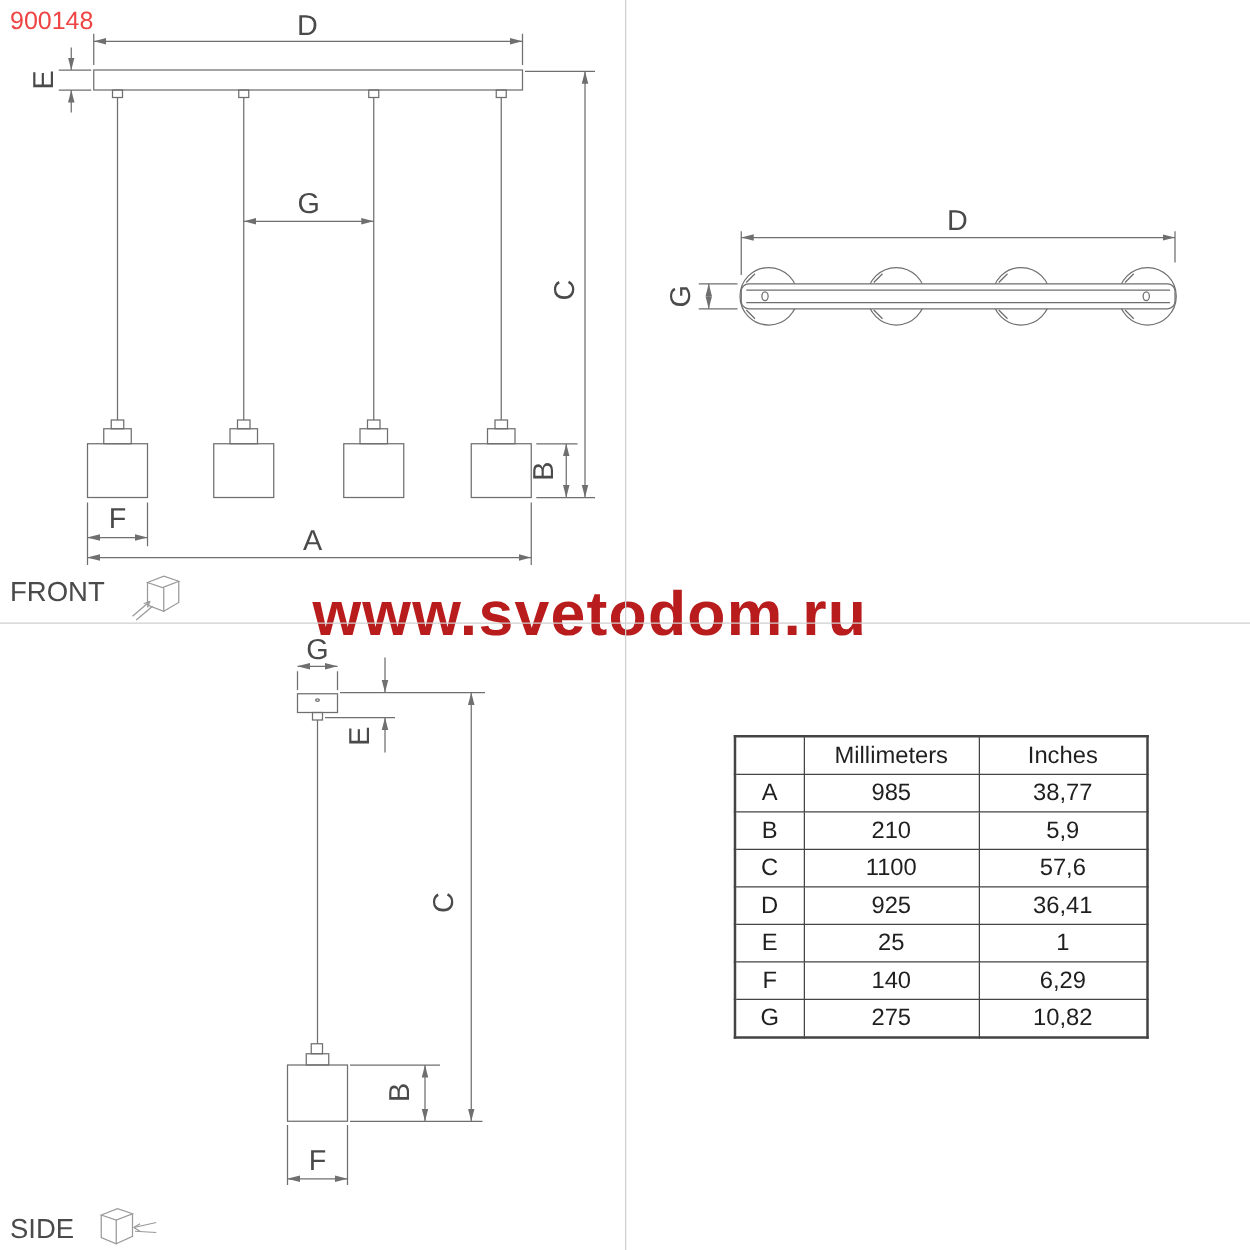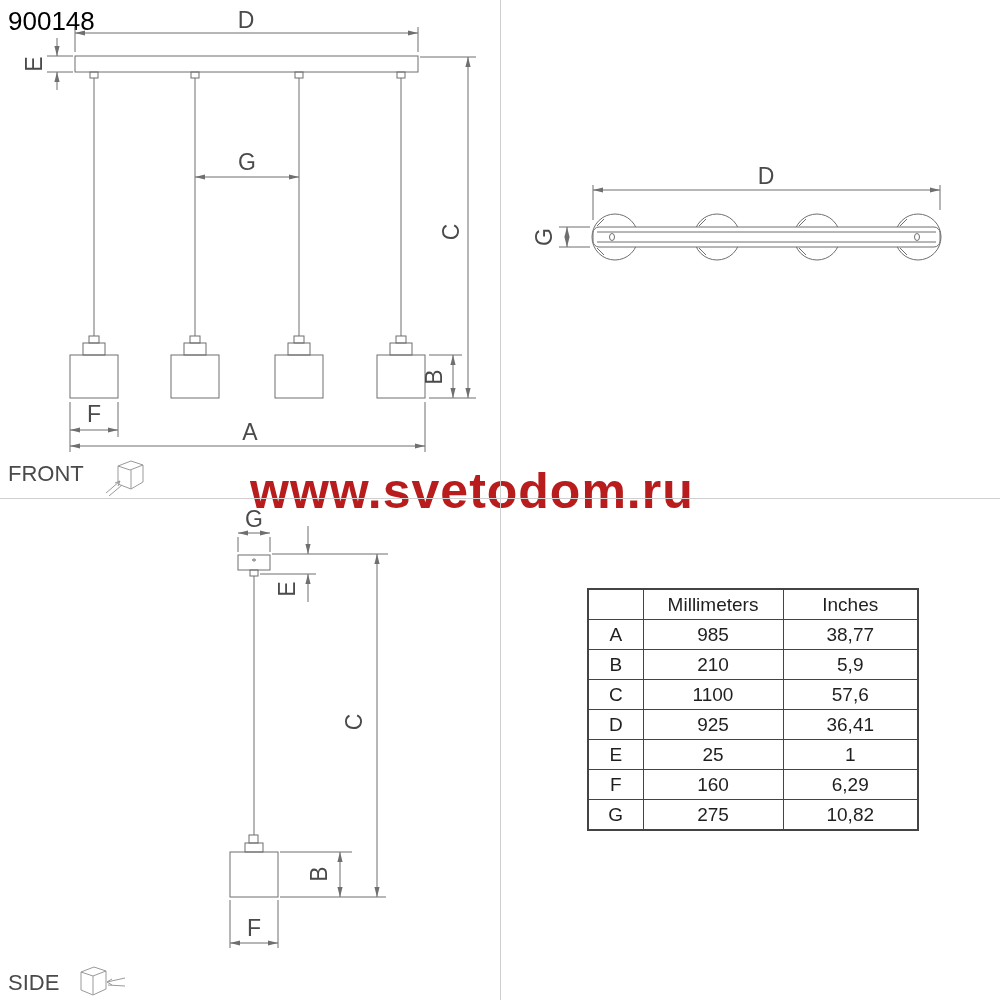--- a/index.html
+++ b/index.html
@@ -6,21 +6,21 @@
   .canvas{
     position:relative;width:1000px;height:1000px;background:#ffffff;
     font-family:"Liberation Sans",sans-serif;overflow:hidden;
   }
   .divider-v{position:absolute;left:500px;top:0;width:1px;height:1000px;background:#cfcfcf;z-index:2;}
   .divider-h{position:absolute;left:0;top:498px;width:1000px;height:1px;background:#cfcfcf;z-index:2;}
   .watermark{
     position:absolute;left:250px;top:462px;z-index:1;
     font-size:50px;font-weight:bold;letter-spacing:1px;color:#b91c1c;white-space:nowrap;
   }
-  .product-code{position:absolute;left:8px;top:6px;font-size:26px;color:#000000;z-index:3;}
+  .product-code{position:absolute;left:8px;top:6px;font-size:20px;color:#ef4444;z-index:3;}
   .view-label{position:absolute;z-index:3;display:flex;align-items:flex-start;gap:20px;color:#4a4a4a;font-size:22px;}
   .view-label .txt{line-height:1;padding-top:8px;}
   .view-svg{position:absolute;z-index:3;}
   svg text{fill:#4a4a4a;font-family:"Liberation Sans",sans-serif;font-size:23px;}
   .dim-table{
     position:absolute;left:587px;top:588px;z-index:4;background:#fff;
     border-collapse:collapse;font-size:19px;color:#1f1f1f;
   }
   .dim-table th,.dim-table td{
     border:1px solid #444444;height:29px;text-align:center;font-weight:normal;
@@ -209,21 +209,21 @@
       <td>925</td>
       <td>36,41</td>
     </tr>
     <tr>
       <td>E</td>
       <td>25</td>
       <td>1</td>
     </tr>
     <tr>
       <td>F</td>
-      <td>160</td>
+      <td>140</td>
       <td>6,29</td>
     </tr>
     <tr>
       <td>G</td>
       <td>275</td>
       <td>10,82</td>
     </tr>
   </tbody>
     </table>
 

